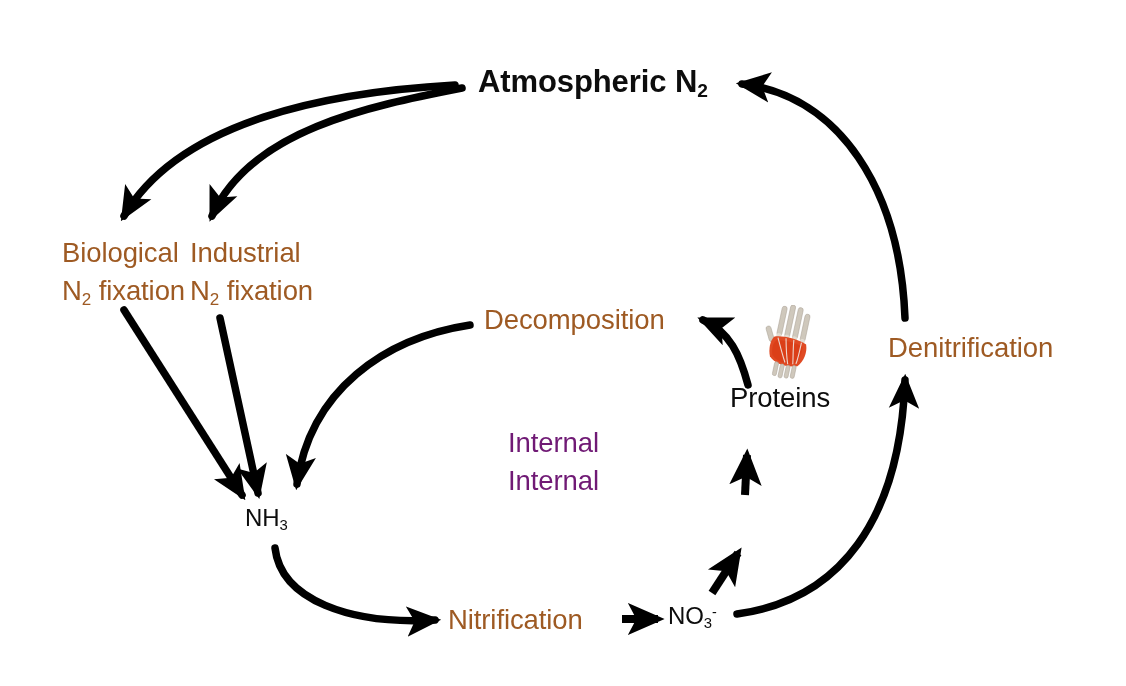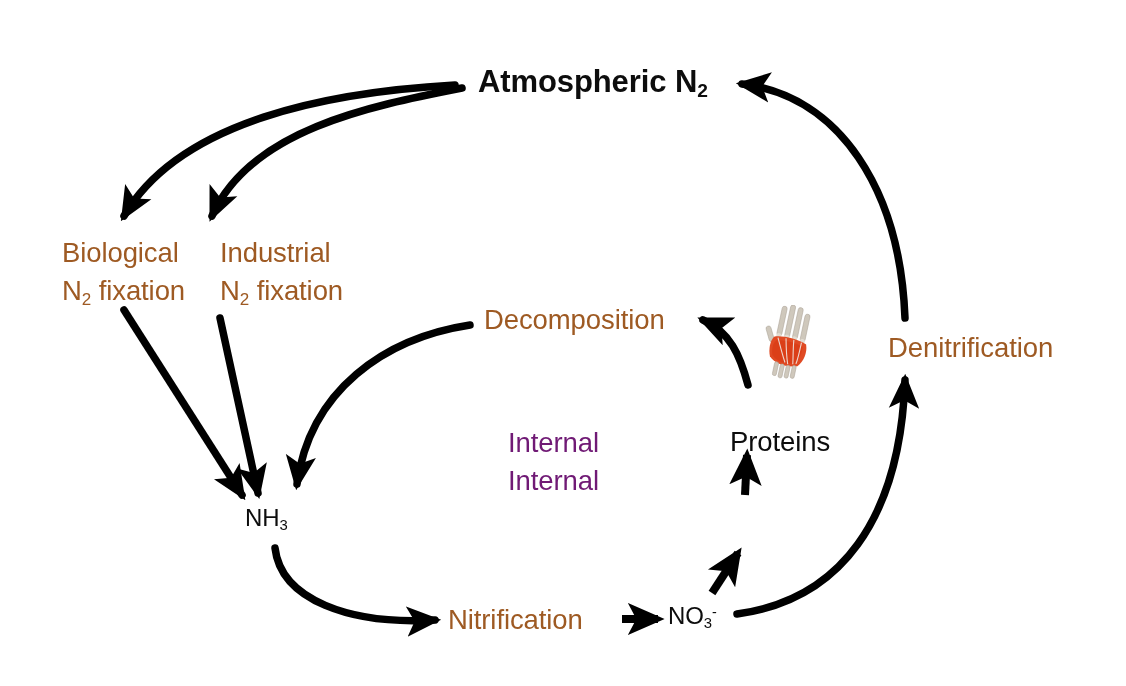--- a/index.html
+++ b/index.html
@@ -94,21 +94,21 @@
 
   <div class="node title black" style="left:478px; top:62px;">
     <span>Atmospheric N</span><span class="sub">2</span>
   </div>
 
   <div class="node brown lbl-27 two-line" style="left:38px; top:234px;margin-left:24px;">
     <div>Biological</div>
     <div><span>N</span><span class="sub">2</span><span> fixation</span></div>
   </div>
 
-  <div class="node brown lbl-27 two-line" style="left:190px; top:234px;margin-left:30px;">
+  <div class="node brown lbl-27 two-line" style="left:190px; top:234px;">
     <div>Industrial</div>
     <div><span>N</span><span class="sub">2</span><span> fixation</span></div>
   </div>
 
   <div class="node brown lbl-27" style="left:888px; top:330px;">
     <span>Denitrification</span>
   </div>
 
   <div class="node brown lbl-27" style="left:484px; top:302px;">
     <span>Decomposition</span>
@@ -146,21 +146,21 @@
         <g fill="#CFC8BC" stroke="#A9A195" stroke-width="0.5">
           <rect x="16" y="60" width="4" height="14" rx="1.8"></rect>
           <rect x="22" y="61" width="4" height="14" rx="1.8"></rect>
           <rect x="28" y="61" width="4" height="13" rx="1.8"></rect>
           <rect x="34" y="60" width="4" height="13" rx="1.8"></rect>
         </g>
       </g>
     </svg>
   </div>
 
-  <div class="node black lbl-27" style="left:730px; top:424px;">
+  <div class="node black lbl-27" style="left:730px; top:380px;">
     <span>Proteins</span>
   </div>
 
   <div class="node blue lbl-27 two-line" style="left:508px; top:424px;">
     <div>Internal</div>
     <div>Internal</div>
   </div>
 
 
   <div class="node black lbl-28" style="left:245px; top:503px;">

